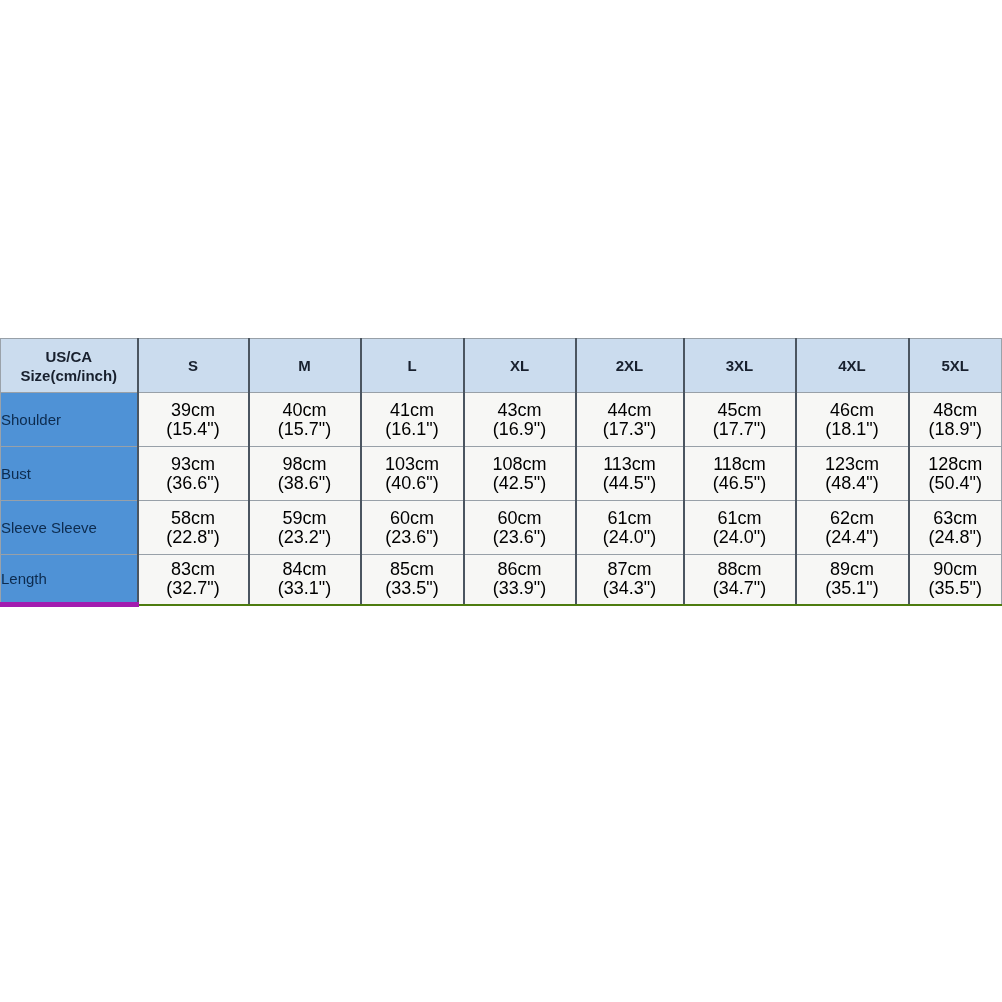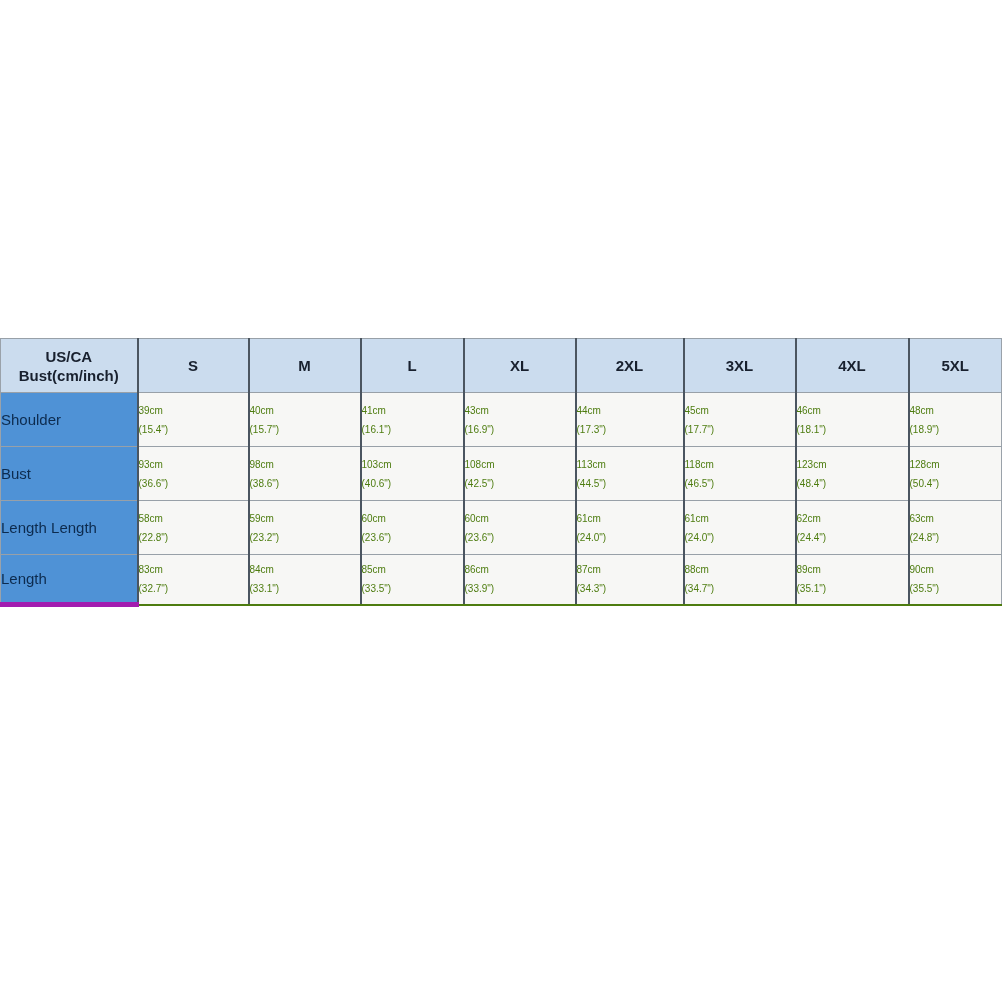--- a/index.html
+++ b/index.html
@@ -53,24 +53,24 @@
     color: #0d2b4e;
     font-size: 15px;
     font-weight: 400;
     text-align: left;
     padding-left: 8px;
     border-top: 2px solid #2b67ac;
     border-bottom: 2px solid #2b67ac;
   }
   tbody td {
     background: #f7f7f5;
-    color: #4d7c0f;
-    font-size: 10px;
+    color: #000000;
+    font-size: 18px;
     line-height: 19px;
-    text-align: left;
+    text-align: center;
   }
   tbody tr:last-child th { border-bottom: 5px solid #a21caf; }
   tbody tr:last-child td { border-bottom: 2px solid #4d7c0f; }
 
   col.c0 { width: 137px; }
   col.c1 { width: 111px; }
   col.c2 { width: 112px; }
   col.c3 { width: 103px; }
   col.c4 { width: 112px; }
   col.c5 { width: 108px; }
@@ -89,21 +89,21 @@
         <col class="c2">
         <col class="c3">
         <col class="c4">
       <col class="c5">
         <col class="c6">
         <col class="c7">
         <col class="c8">
     </colgroup>
     <thead>
         <tr class="r-main">
-          <th><span>US/CA</span><br><span>Bust(cm/inch)</span></th>
+          <th><span>US/CA</span><br><span>Size(cm/inch)</span></th>
           <th>S</th>
           <th>M</th>
           <th>L</th>
           <th>XL</th>
           <th>2XL</th>
           <th>3XL</th>
           <th>4XL</th>
           <th>5XL</th>
         </tr>
       </thead>
@@ -172,21 +172,21 @@
           <td>
             <div>123cm</div>
             <div>(48.4")</div>
           </td>
           <td>
             <div>128cm</div>
             <div>(50.4")</div>
           </td>
         </tr>
         <tr>
-          <th>Length Length</th>
+          <th>Sleeve Sleeve</th>
           <td>
             <div>58cm</div>
             <div>(22.8")</div>
           </td>
           <td>
             <div>59cm</div>
             <div>(23.2")</div>
           </td>
           <td>
             <div>60cm</div>

